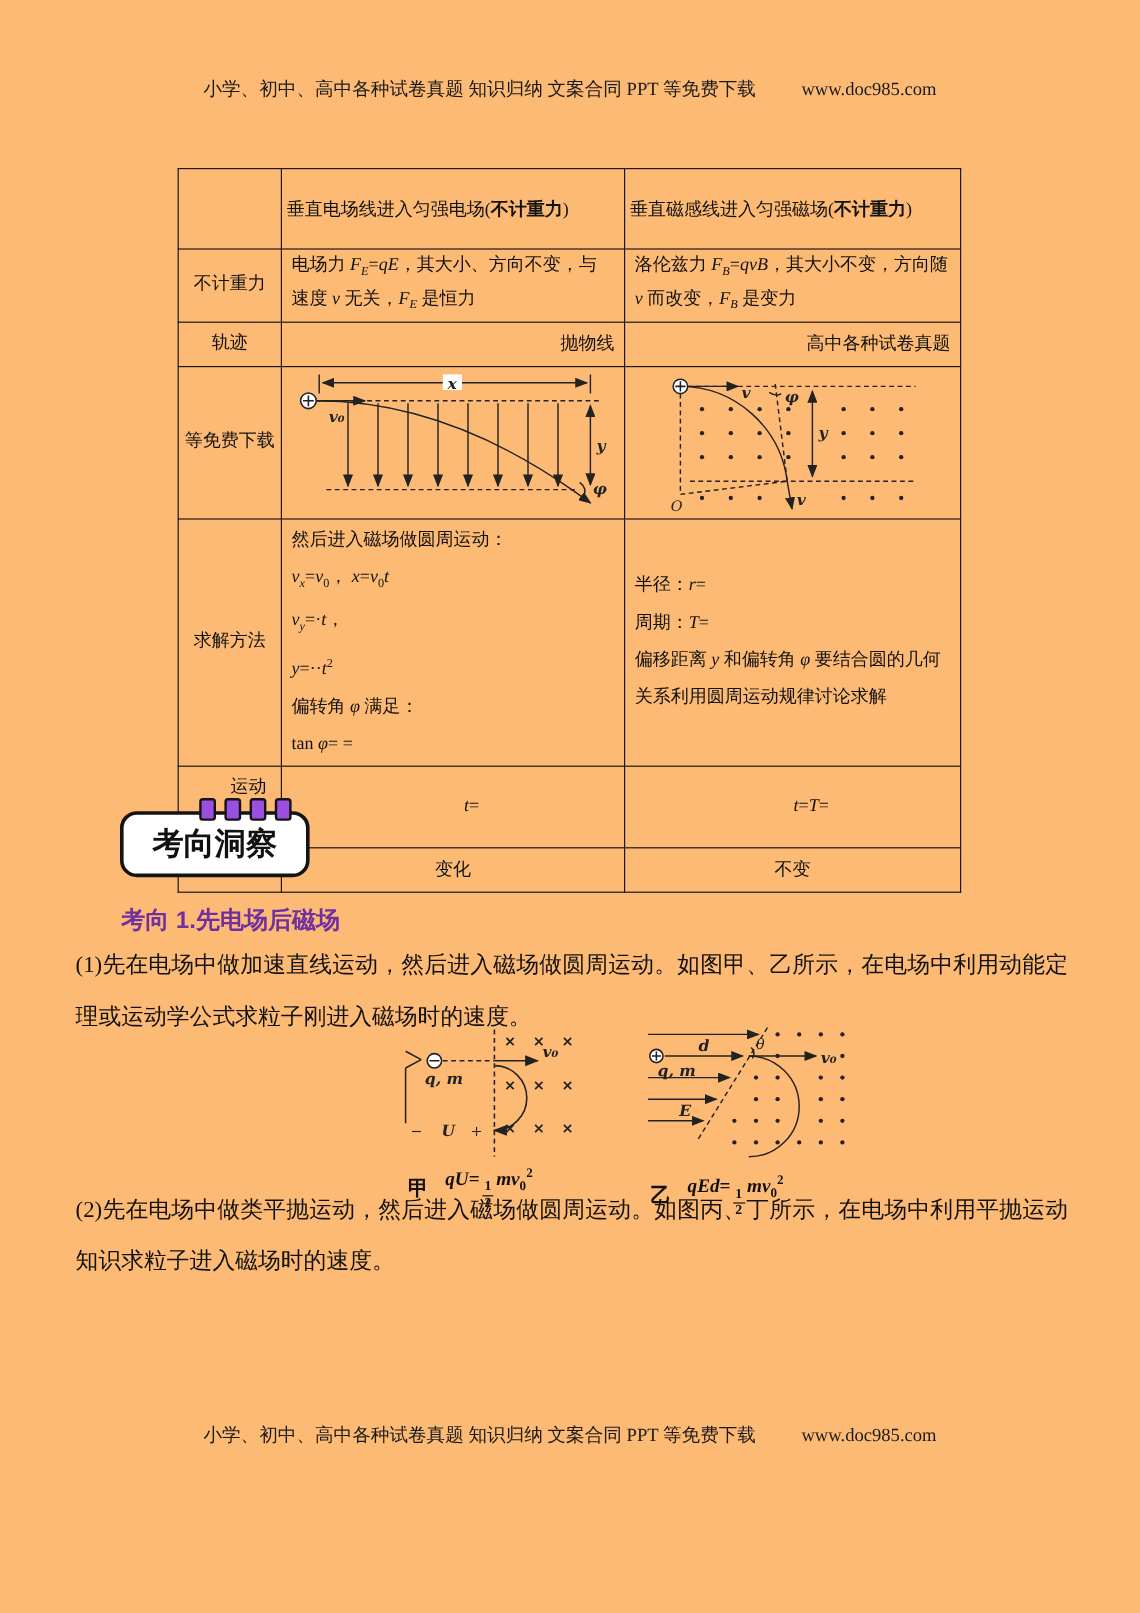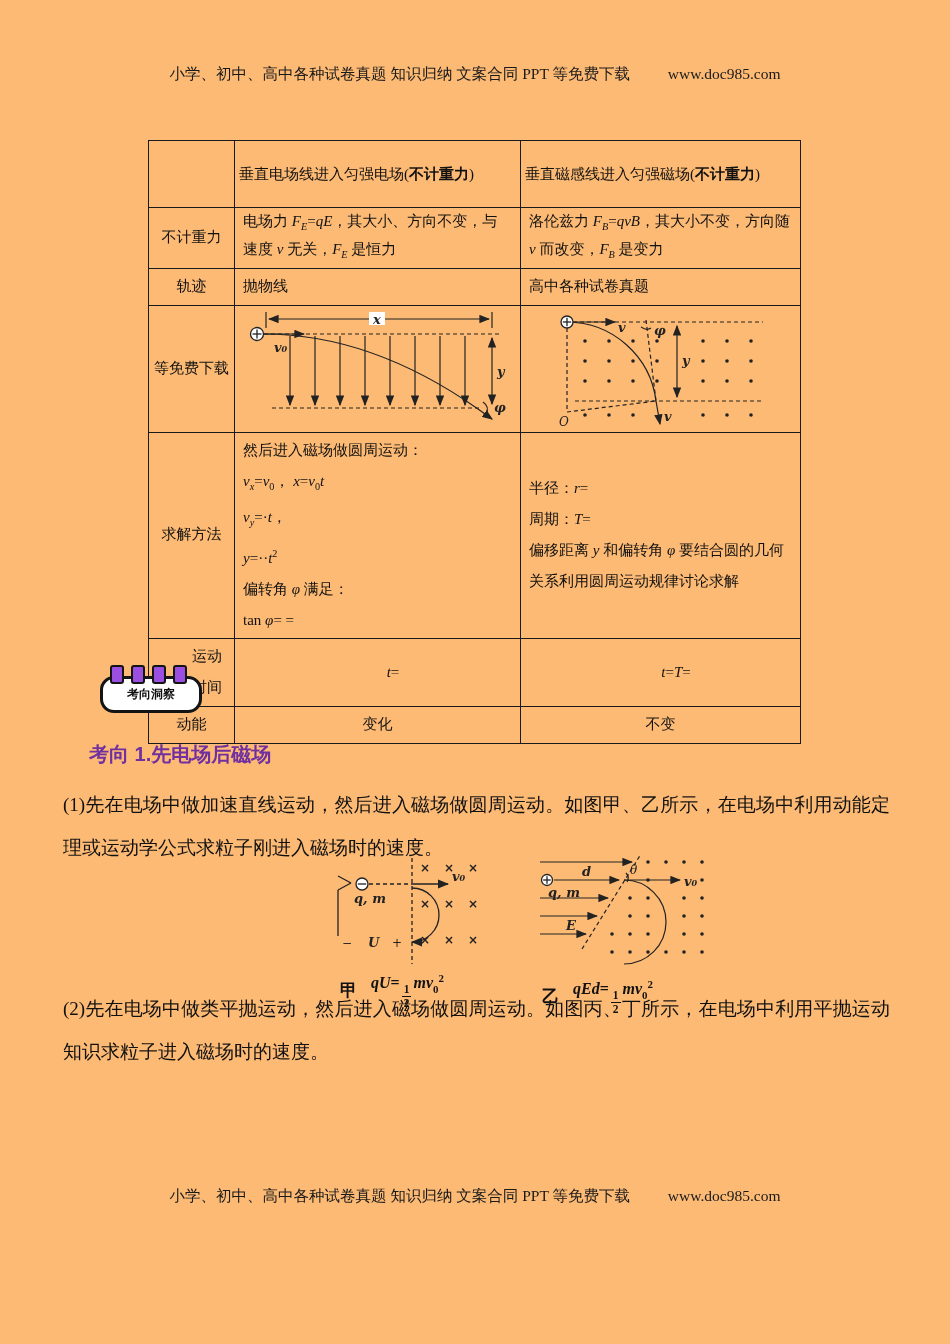--- a/index.html
+++ b/index.html
@@ -9,39 +9,39 @@
   .pageband{position:absolute;left:0;width:100%;text-align:center;font-size:15.5px;color:#1a1a1a;white-space:nowrap;}
   .pageband .band-url{margin-left:34px;}
   .band-top{top:64px;}
   .band-bottom{top:1186px;}
   
   table.cmp{position:absolute;left:148px;top:140px;width:652px;border-collapse:collapse;table-layout:fixed;}
   table.cmp td{border:1.5px solid #1a1a1a;font-size:15px;vertical-align:middle;padding:2px 8px;}
   td.rowlab{text-align:center;line-height:2.1;padding:2px 6px;}
   tr.r-head td{height:30px;text-align:left;padding:18px 4px;}
   td.cell-left{text-align:left;line-height:23px;padding:4px 10px;}
-  td.cell-center{text-align:left;height:26px;}
+  td.cell-center{text-align:right;height:26px;}
   tr.r-example td{height:120px;text-align:center;padding:2px;}
   td.method-left{vertical-align:top;padding:8px 10px 4px 12px;}
   td.method-right{vertical-align:middle;padding:6px 10px;}
   .mline{line-height:31px;text-align:left;}
   tr.r-time td{height:30px;text-align:center;padding-left:39px;}
   tr.r-energy td{height:32px;text-align:center;}
   i{font-family:"Liberation Serif",serif;}
   sub,sup{font-size:0.68em;}
   
   .badge-wrap{position:absolute;left:100px;top:676px;}
   .badge{position:relative;display:inline-block;background:#fff;border:3px solid #141414;border-radius:14px;
-         padding:7px 24px;font-family:"Liberation Sans",sans-serif;font-weight:bold;font-size:12px;color:#111;}
+         padding:7px 24px;font-family:"Liberation Sans",sans-serif;font-weight:bold;font-size:26px;color:#111;}
   .badge::after{content:"";position:absolute;left:6px;top:6px;right:-9px;bottom:-10px;background:#9b4fe0;
          border:3px solid #141414;border-radius:14px;z-index:-1;}
   .badge-tabs{position:absolute;top:-14px;right:12px;display:flex;gap:7px;}
   .badge-tab{width:10px;height:15px;background:#9b4fe0;border:2.5px solid #141414;border-radius:3px;}
   
-  .sec-heading{position:absolute;left:85px;top:737px;margin:4px;font-family:"Liberation Sans",sans-serif;
+  .sec-heading{position:absolute;left:85px;top:737px;margin:16px;font-family:"Liberation Sans",sans-serif;
          font-weight:bold;font-size:20px;color:#7030a0;}
   
   .para{position:absolute;left:63px;right:60px;margin:0;font-size:19px;line-height:2.25;text-align:justify;}
   .p1{top:784px;}
   .p2{top:988px;}
   
   .figures{position:absolute;left:332px;top:852px;display:flex;gap:34px;}
   figure{margin:0;display:flex;flex-direction:column;align-items:flex-start;}
   figcaption{margin-top:4px;padding-left:8px;font-size:16px;display:flex;align-items:center;gap:14px;}
   .figlabel{font-family:"Liberation Sans",sans-serif;font-weight:bold;font-size:17px;}

